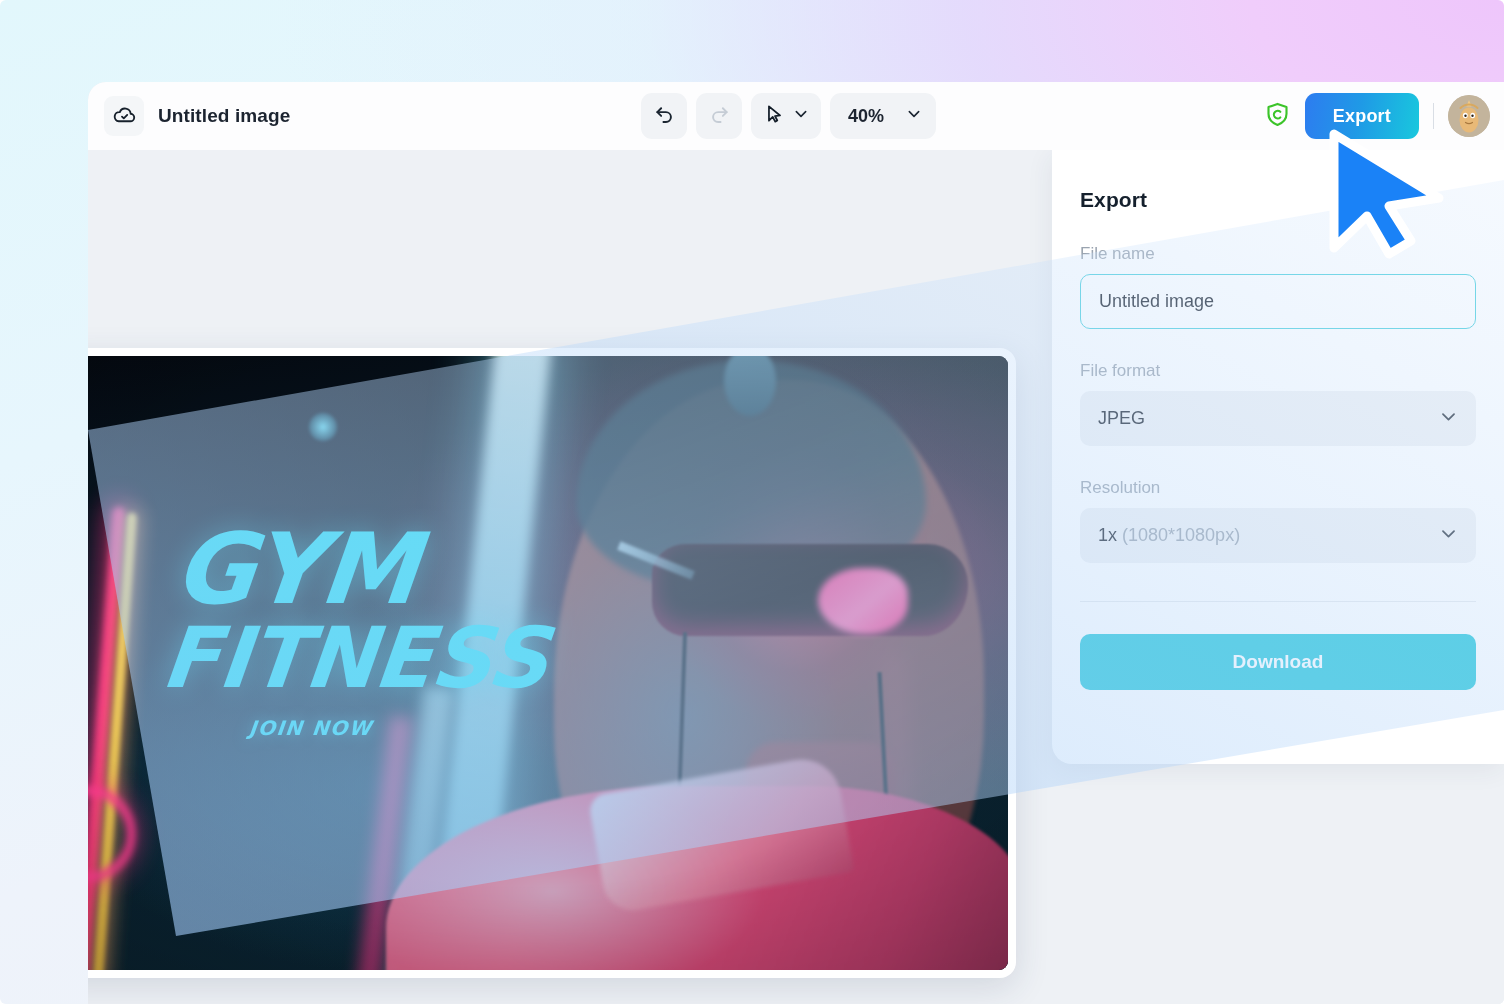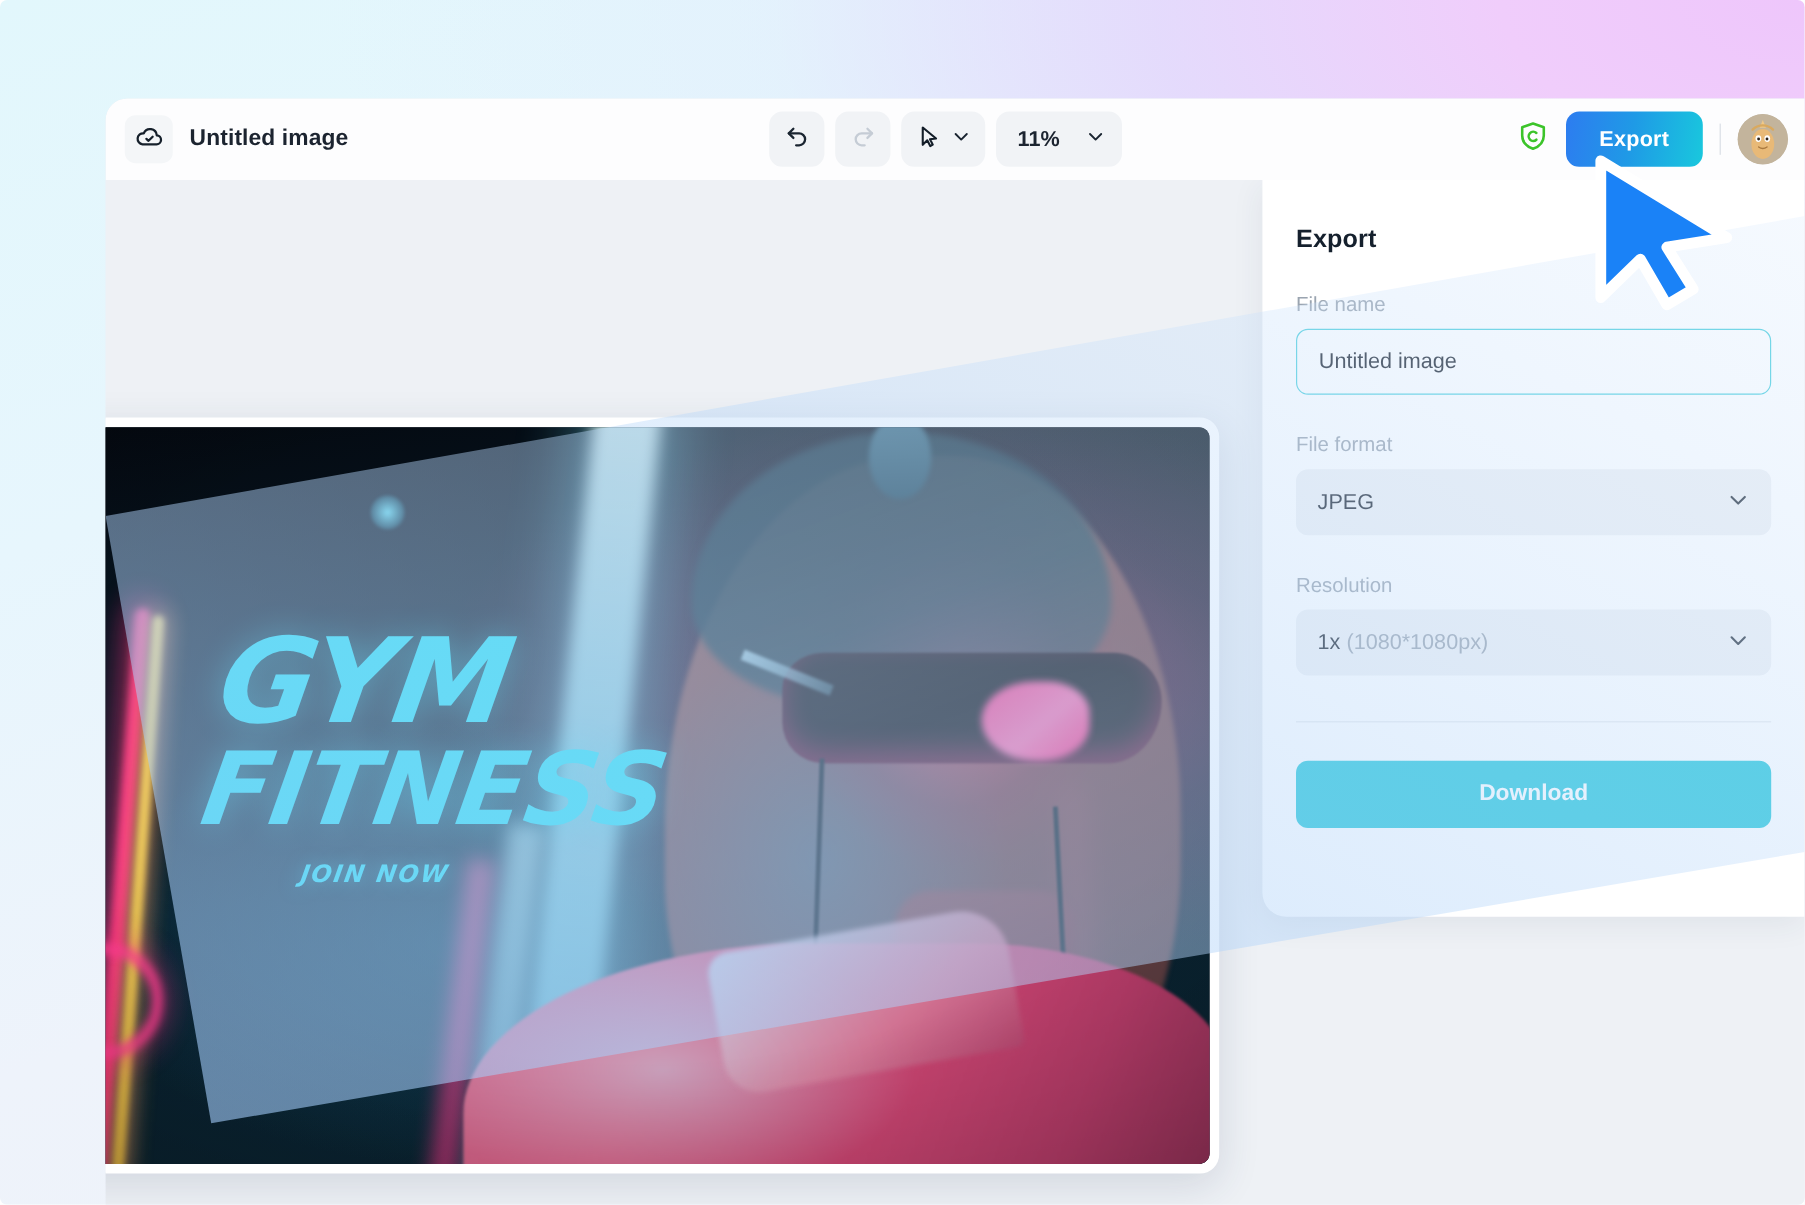--- a/index.html
+++ b/index.html
@@ -369,21 +369,21 @@
             </svg>
           </span>
           <span class="select-chev">
             <svg width="16" height="16" viewBox="0 0 24 24" fill="none" stroke="#1b2531" stroke-width="2.4" stroke-linecap="round" stroke-linejoin="round">
               <polyline points="5,8.5 12,15.5 19,8.5"></polyline>
             </svg>
           </span>
         </div>
 
         <div class="tb-zoom">
-          <span id="zoom-value">11%</span>
+          <span id="zoom-value">40%</span>
           <span class="select-chev">
             <svg width="16" height="16" viewBox="0 0 24 24" fill="none" stroke="#1b2531" stroke-width="2.4" stroke-linecap="round" stroke-linejoin="round">
               <polyline points="5,8.5 12,15.5 19,8.5"></polyline>
             </svg>
           </span>
         </div>
       </div>
 
       <div class="tb-right">
         <span>

